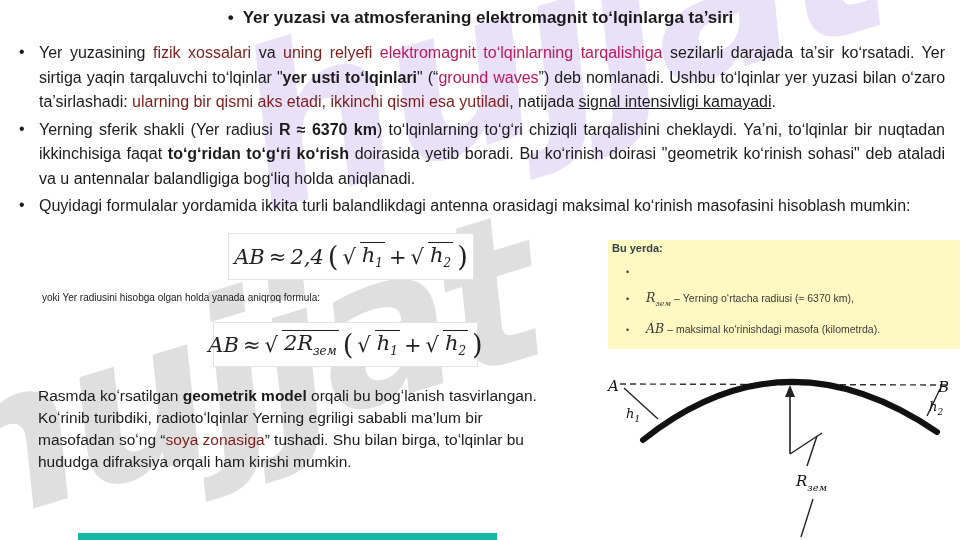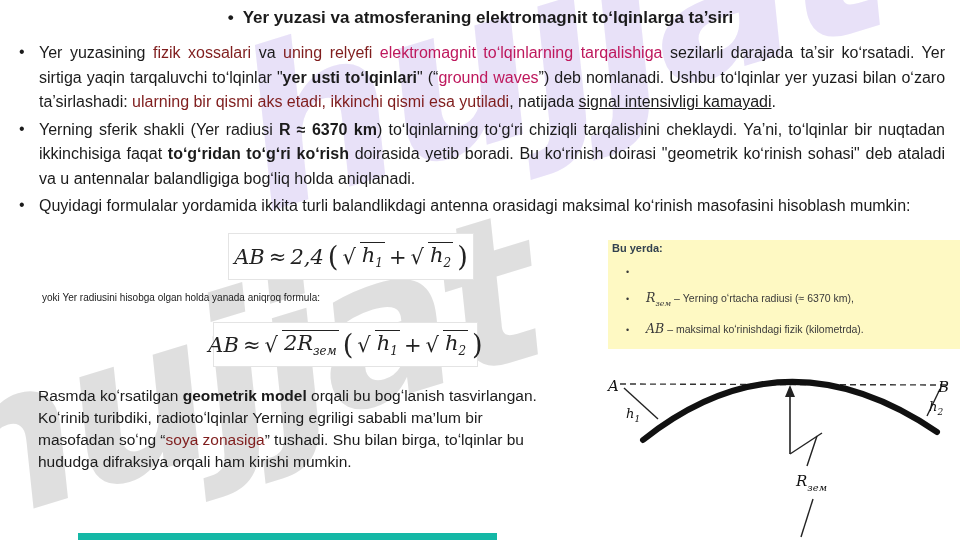--- a/index.html
+++ b/index.html
@@ -108,21 +108,21 @@
     <div class="legend-h">Bu yerda:</div>
     <div class="litem">
       <span class="ldot">•</span>
     </div>
     <div class="litem">
       <span class="ldot">•</span>
       <span><span class="sym"><span>R</span><sub>зем</sub></span><span> – Yerning oʻrtacha radiusi (≈ 6370 km),</span></span>
     </div>
     <div class="litem">
       <span class="ldot">•</span>
-      <span><span class="sym"><span>AB</span></span><span> – maksimal koʻrinishdagi fizik (kilometrda).</span></span>
+      <span><span class="sym"><span>AB</span></span><span> – maksimal koʻrinishdagi masofa (kilometrda).</span></span>
     </div>
   </div>
 
   <svg class="diagram" viewBox="0 0 361 178" xmlns="http://www.w3.org/2000/svg">
     <line x1="20" y1="22" x2="348" y2="23" stroke="#333" stroke-width="1.4" stroke-dasharray="6,4"></line>
     <path d="M 43 78 Q 184 -34 337 70" fill="none" stroke="#111" stroke-width="6" stroke-linecap="round"></path>
     <line x1="24" y1="26" x2="58" y2="57" stroke="#222" stroke-width="1.4"></line>
     <line x1="340" y1="27" x2="327" y2="54" stroke="#222" stroke-width="1.4"></line>
     <line x1="190" y1="92" x2="190" y2="31" stroke="#222" stroke-width="1.6"></line>
     <polygon points="190,23 185,35 195,35" fill="#222"></polygon>

